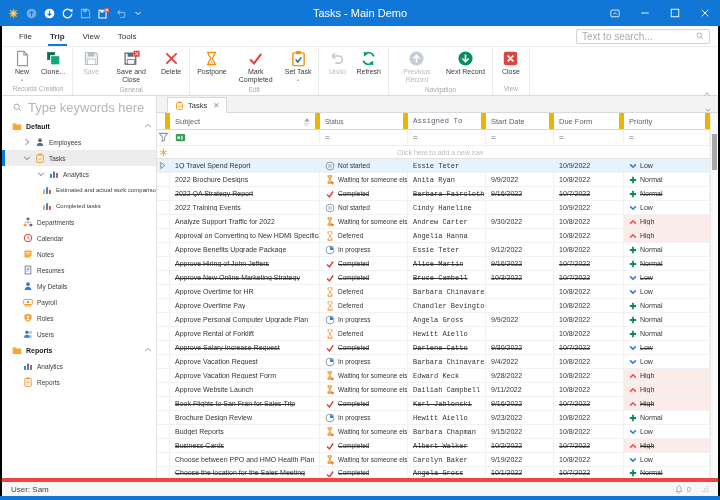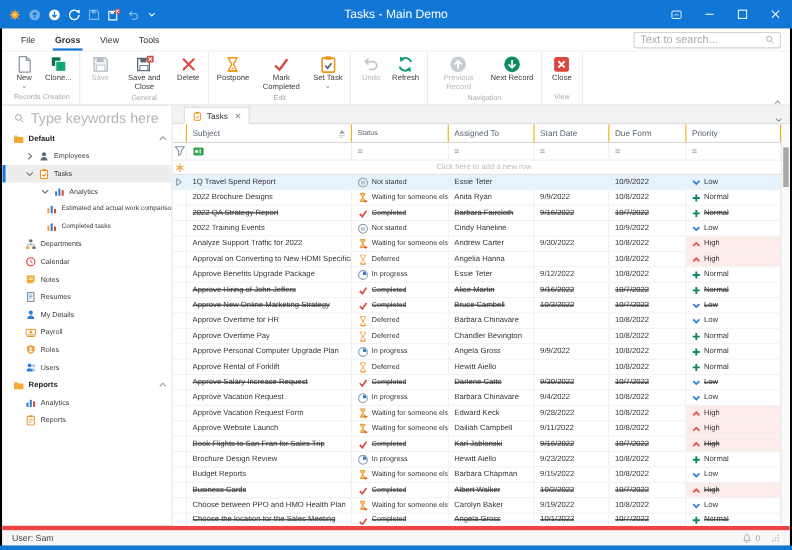--- a/index.html
+++ b/index.html
@@ -83,27 +83,27 @@
   .grid { flex:1; position:relative; background:#fff; overflow:hidden; }
   .gridinner { position:absolute; top:0; left:0; right:8px; bottom:0; }
   .vscroll { position:absolute; top:0; right:0; bottom:0; width:8px; background:#fafafa; border-left:1px solid #ececec; }
   .vthumb { position:absolute; top:21px; left:1px; right:1px; height:36px; background:#a8a8a8; }
 
   .grow { display:flex; align-items:stretch; border-bottom:1px solid #f2f2f2; }
   .c { display:flex; align-items:center; padding-left:5px; border-right:1px solid #f0f0f0; overflow:hidden; white-space:nowrap; min-width:0; }
   .c0 { width:13px; flex:none; padding:0; justify-content:center; }
   .c1 { width:150px; flex:none; }
   .c2 { width:88px; flex:none; }
-  .c3 { width:78px; flex:none; }
+  .c3 { width:78px; flex:none;font-family:Liberation Mono, monospace; }
   .c4 { width:68px; flex:none; }
   .c5 { width:70px; flex:none; }
   .c6 { flex:1; }
 
   .ghead { height:17px; font-size:7.5px; color:#5a6470; border-bottom:1px solid #d8d8d8; }
-  .ghead .c { border-right:1px solid #eab308; }
+  .ghead .c { border-right:5px solid #eab308; }
   .sorticon { margin-left:auto; margin-right:4px; width:8px; height:9px; flex:none; display:inline-flex; }
   .sorticon svg { width:100%; height:100%; }
 
   .gfilter { height:16px; border-bottom:1px solid #ededed; }
   .gfilter .op { font-size:8px; font-weight:bold; color:#9aa5af; line-height:8px; }
   .gfilter .icon { width:11px; height:11px; display:inline-flex; }
   .gfilter .icon svg { width:100%; height:100%; }
 
   .gnew { height:13px; display:flex; border-bottom:1px solid #e2e2e2; align-items:center; }
   .gnew .ind { width:13px; flex:none; display:flex; justify-content:center; }
@@ -217,21 +217,21 @@
           </svg>
         </div>
     </div>
   </div>
 
   <div class="appbody">
 
     <div class="ribbontabs">
       <div style="display:flex;height:100%;">
           <div class="rtab">File</div>
-          <div class="rtab active">Gross</div>
+          <div class="rtab active">Trip</div>
           <div class="rtab">View</div>
           <div class="rtab">Tools</div>
         </div>
       <div class="ribbon-search">
         <input type="text" placeholder="Text to search..." style="">
         <svg viewBox="0 0 12 12">
             <circle cx="5" cy="5" r="3.5" fill="none" stroke="#9aa5af" stroke-width="1.2"></circle>
             <path d="M7.7 7.7l3 3" stroke="#9aa5af" stroke-width="1.2"></path>
           </svg>
       </div>

